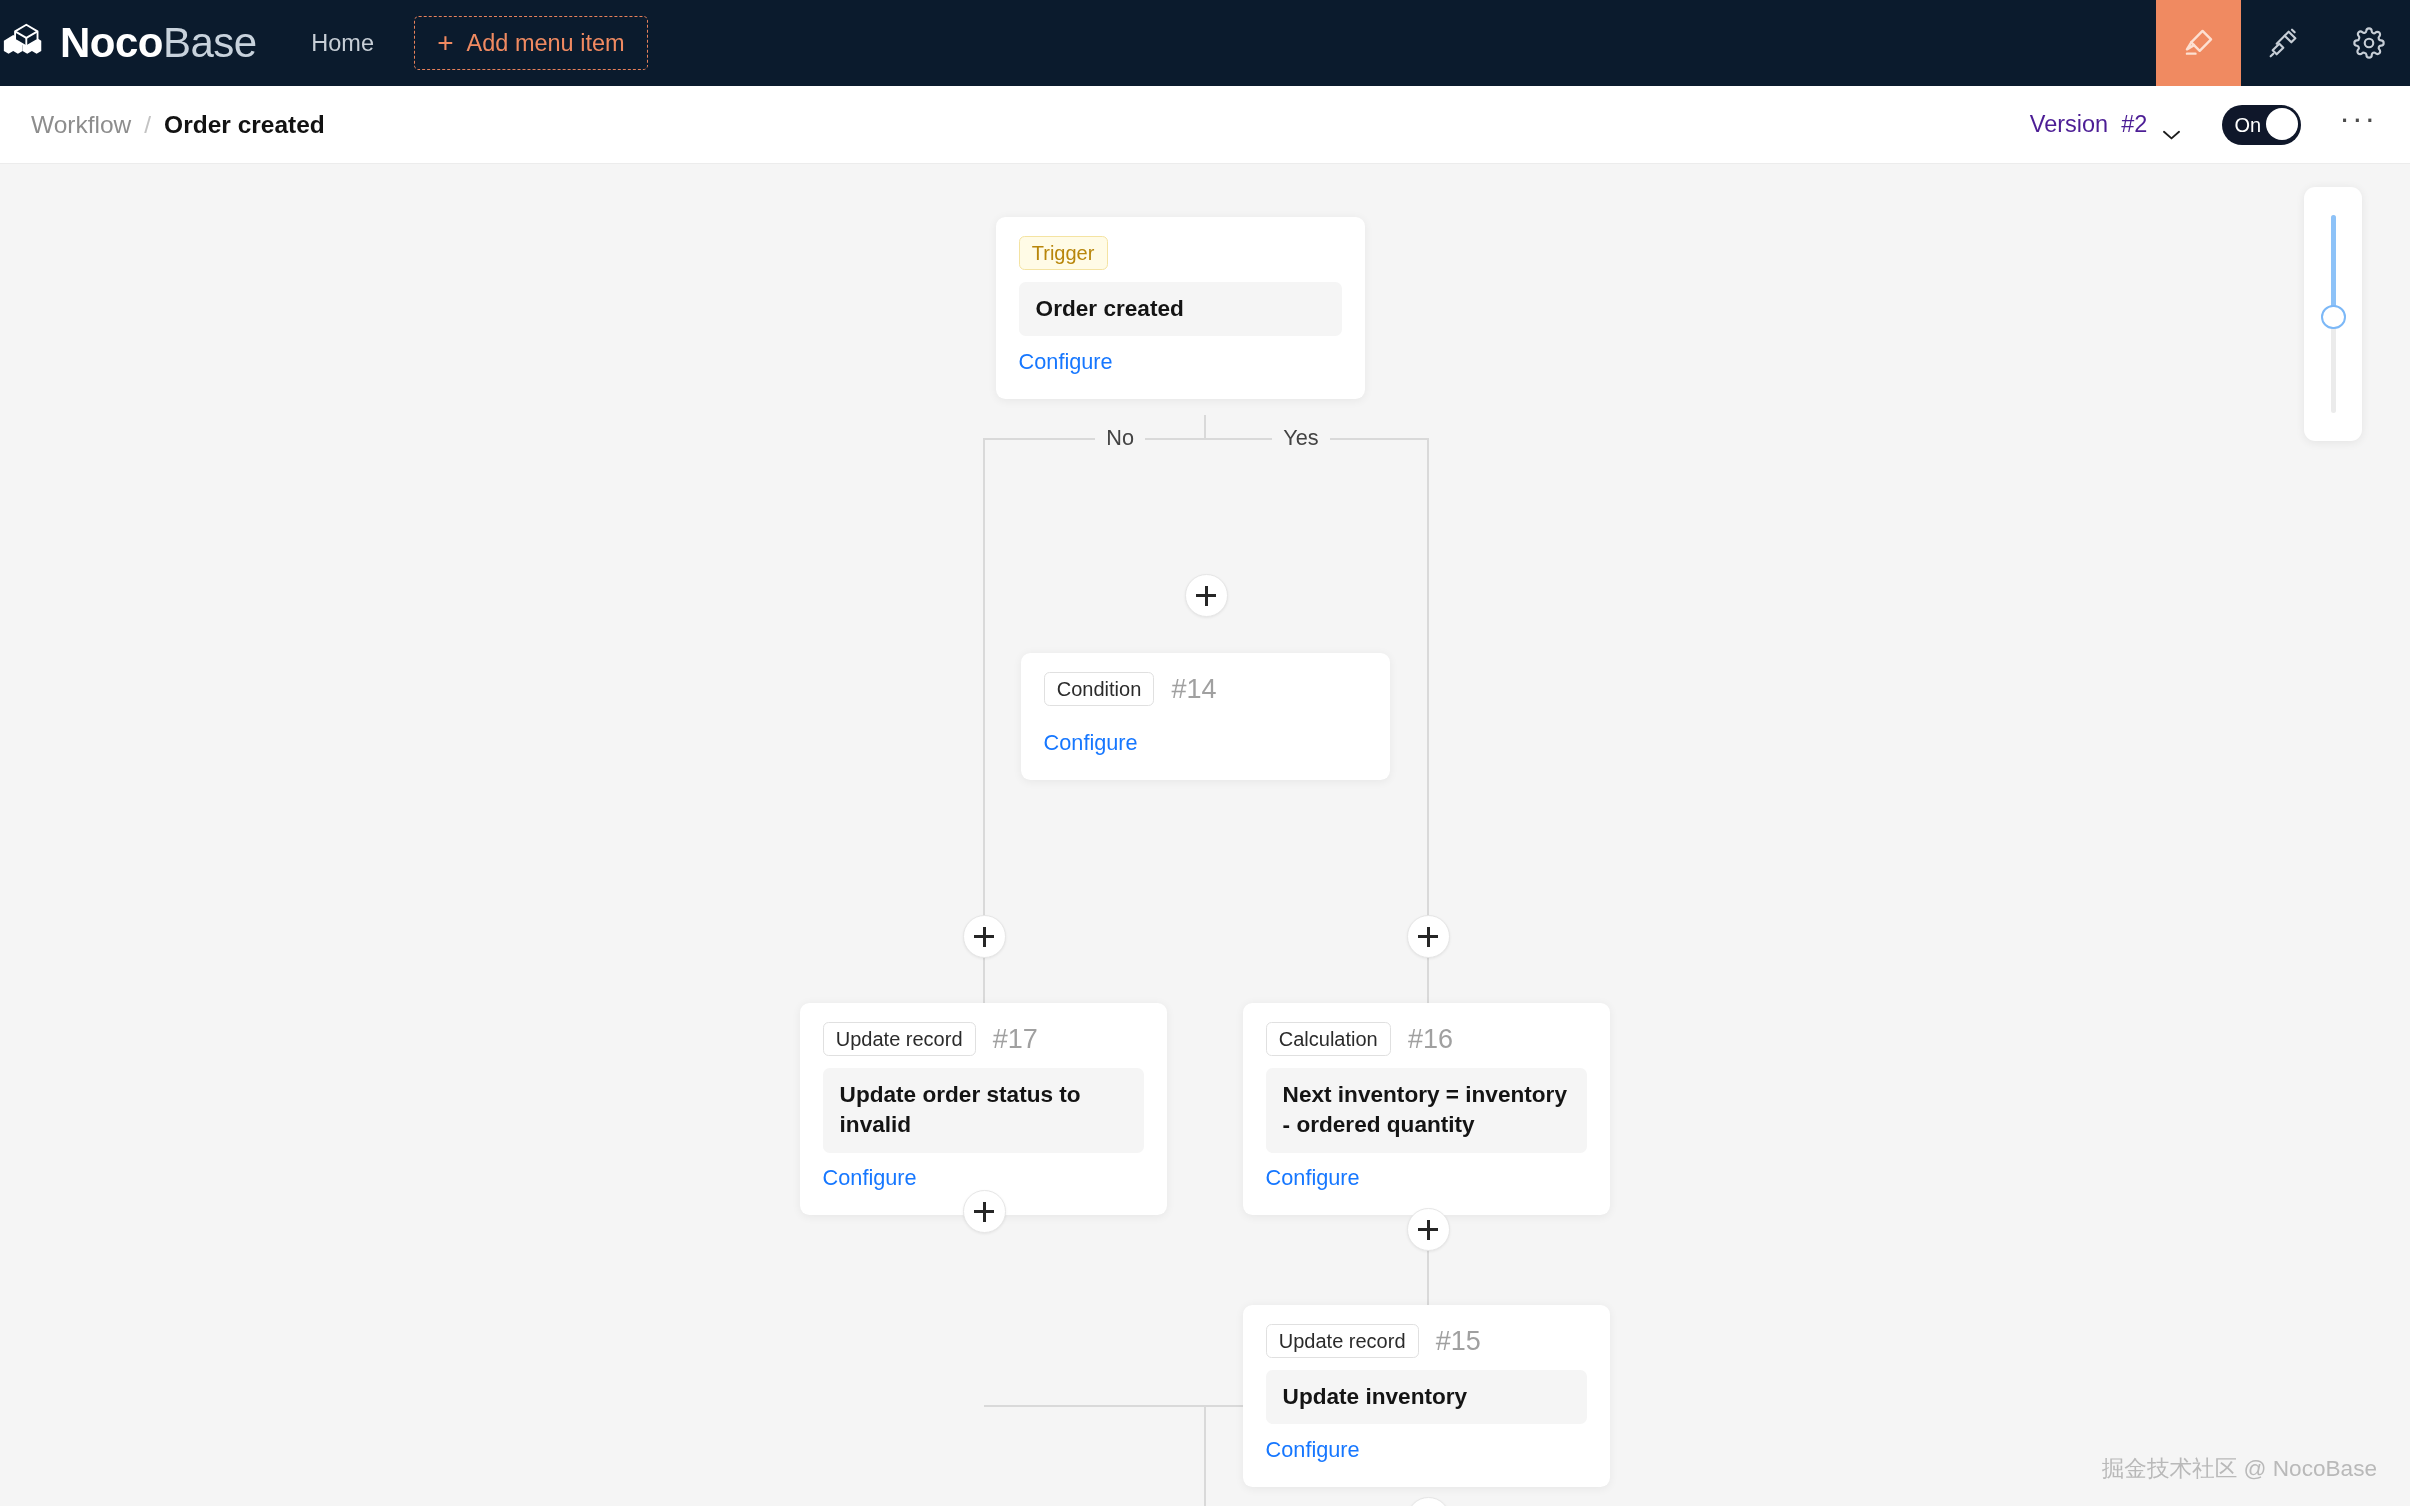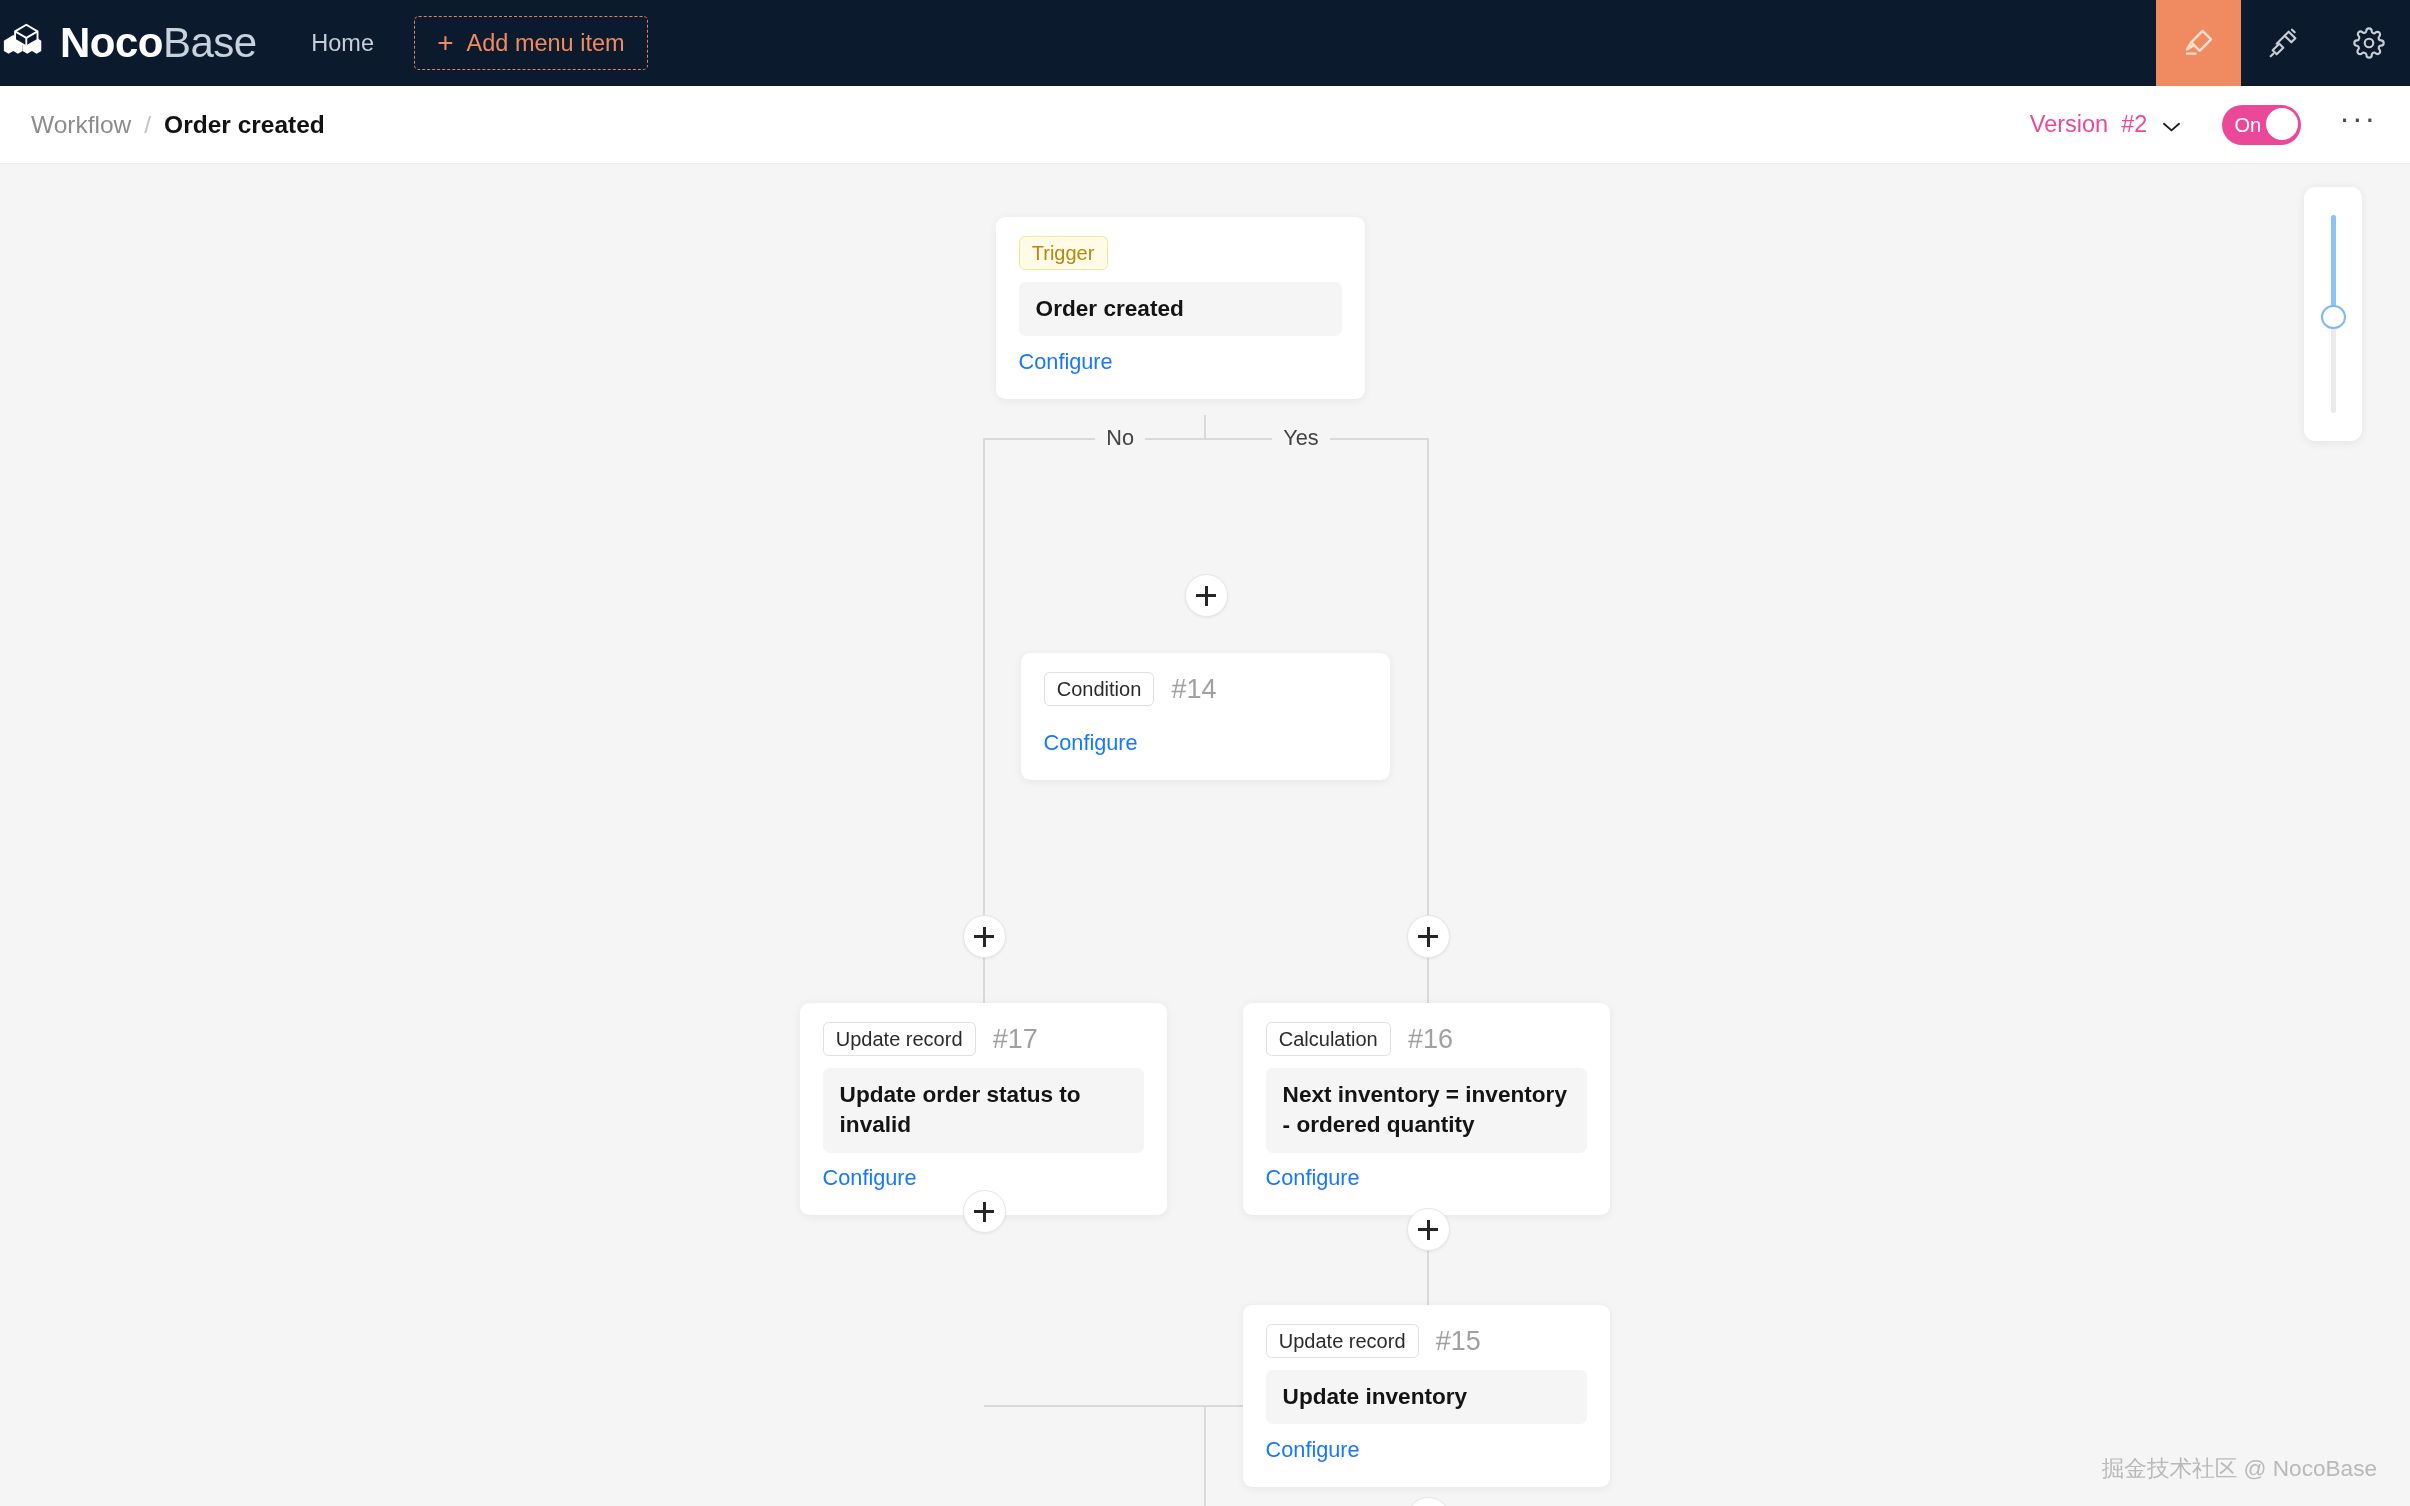--- a/index.html
+++ b/index.html
@@ -124,36 +124,37 @@
   .bc-current { color: #121212; font-size: 24.5px; font-weight: bold; }
 
   .subheader-right {
     margin-left: auto;
     display: flex;
     align-items: center;
     padding-right: 34px;
   }
   .version-select {
     display: flex;
-    color: #ec4899;
+    align-items: center;
+    color: #4c1d95;
     font-size: 23.5px;
     cursor: pointer;
     white-space: nowrap;
   }
   .version-select .ver-label { margin-right: 13px; }
   .version-select .ver-num { font-weight: 400; }
   .chevron {
     margin-left: 15px;
     width: 19px; height: 11.3px;
     display: inline-block;
   }
   .toggle {
     margin-left: 41px;
     width: 79px; height: 40px;
-    background: #ec4899;
+    background: #0f172a;
     border-radius: 20px;
     position: relative;
     cursor: pointer;
   }
   .toggle .knob {
     position: absolute;
     top: 3.8px; right: 3.8px;
     width: 32px; height: 32px;
     background: #fff;
     border-radius: 50%;

